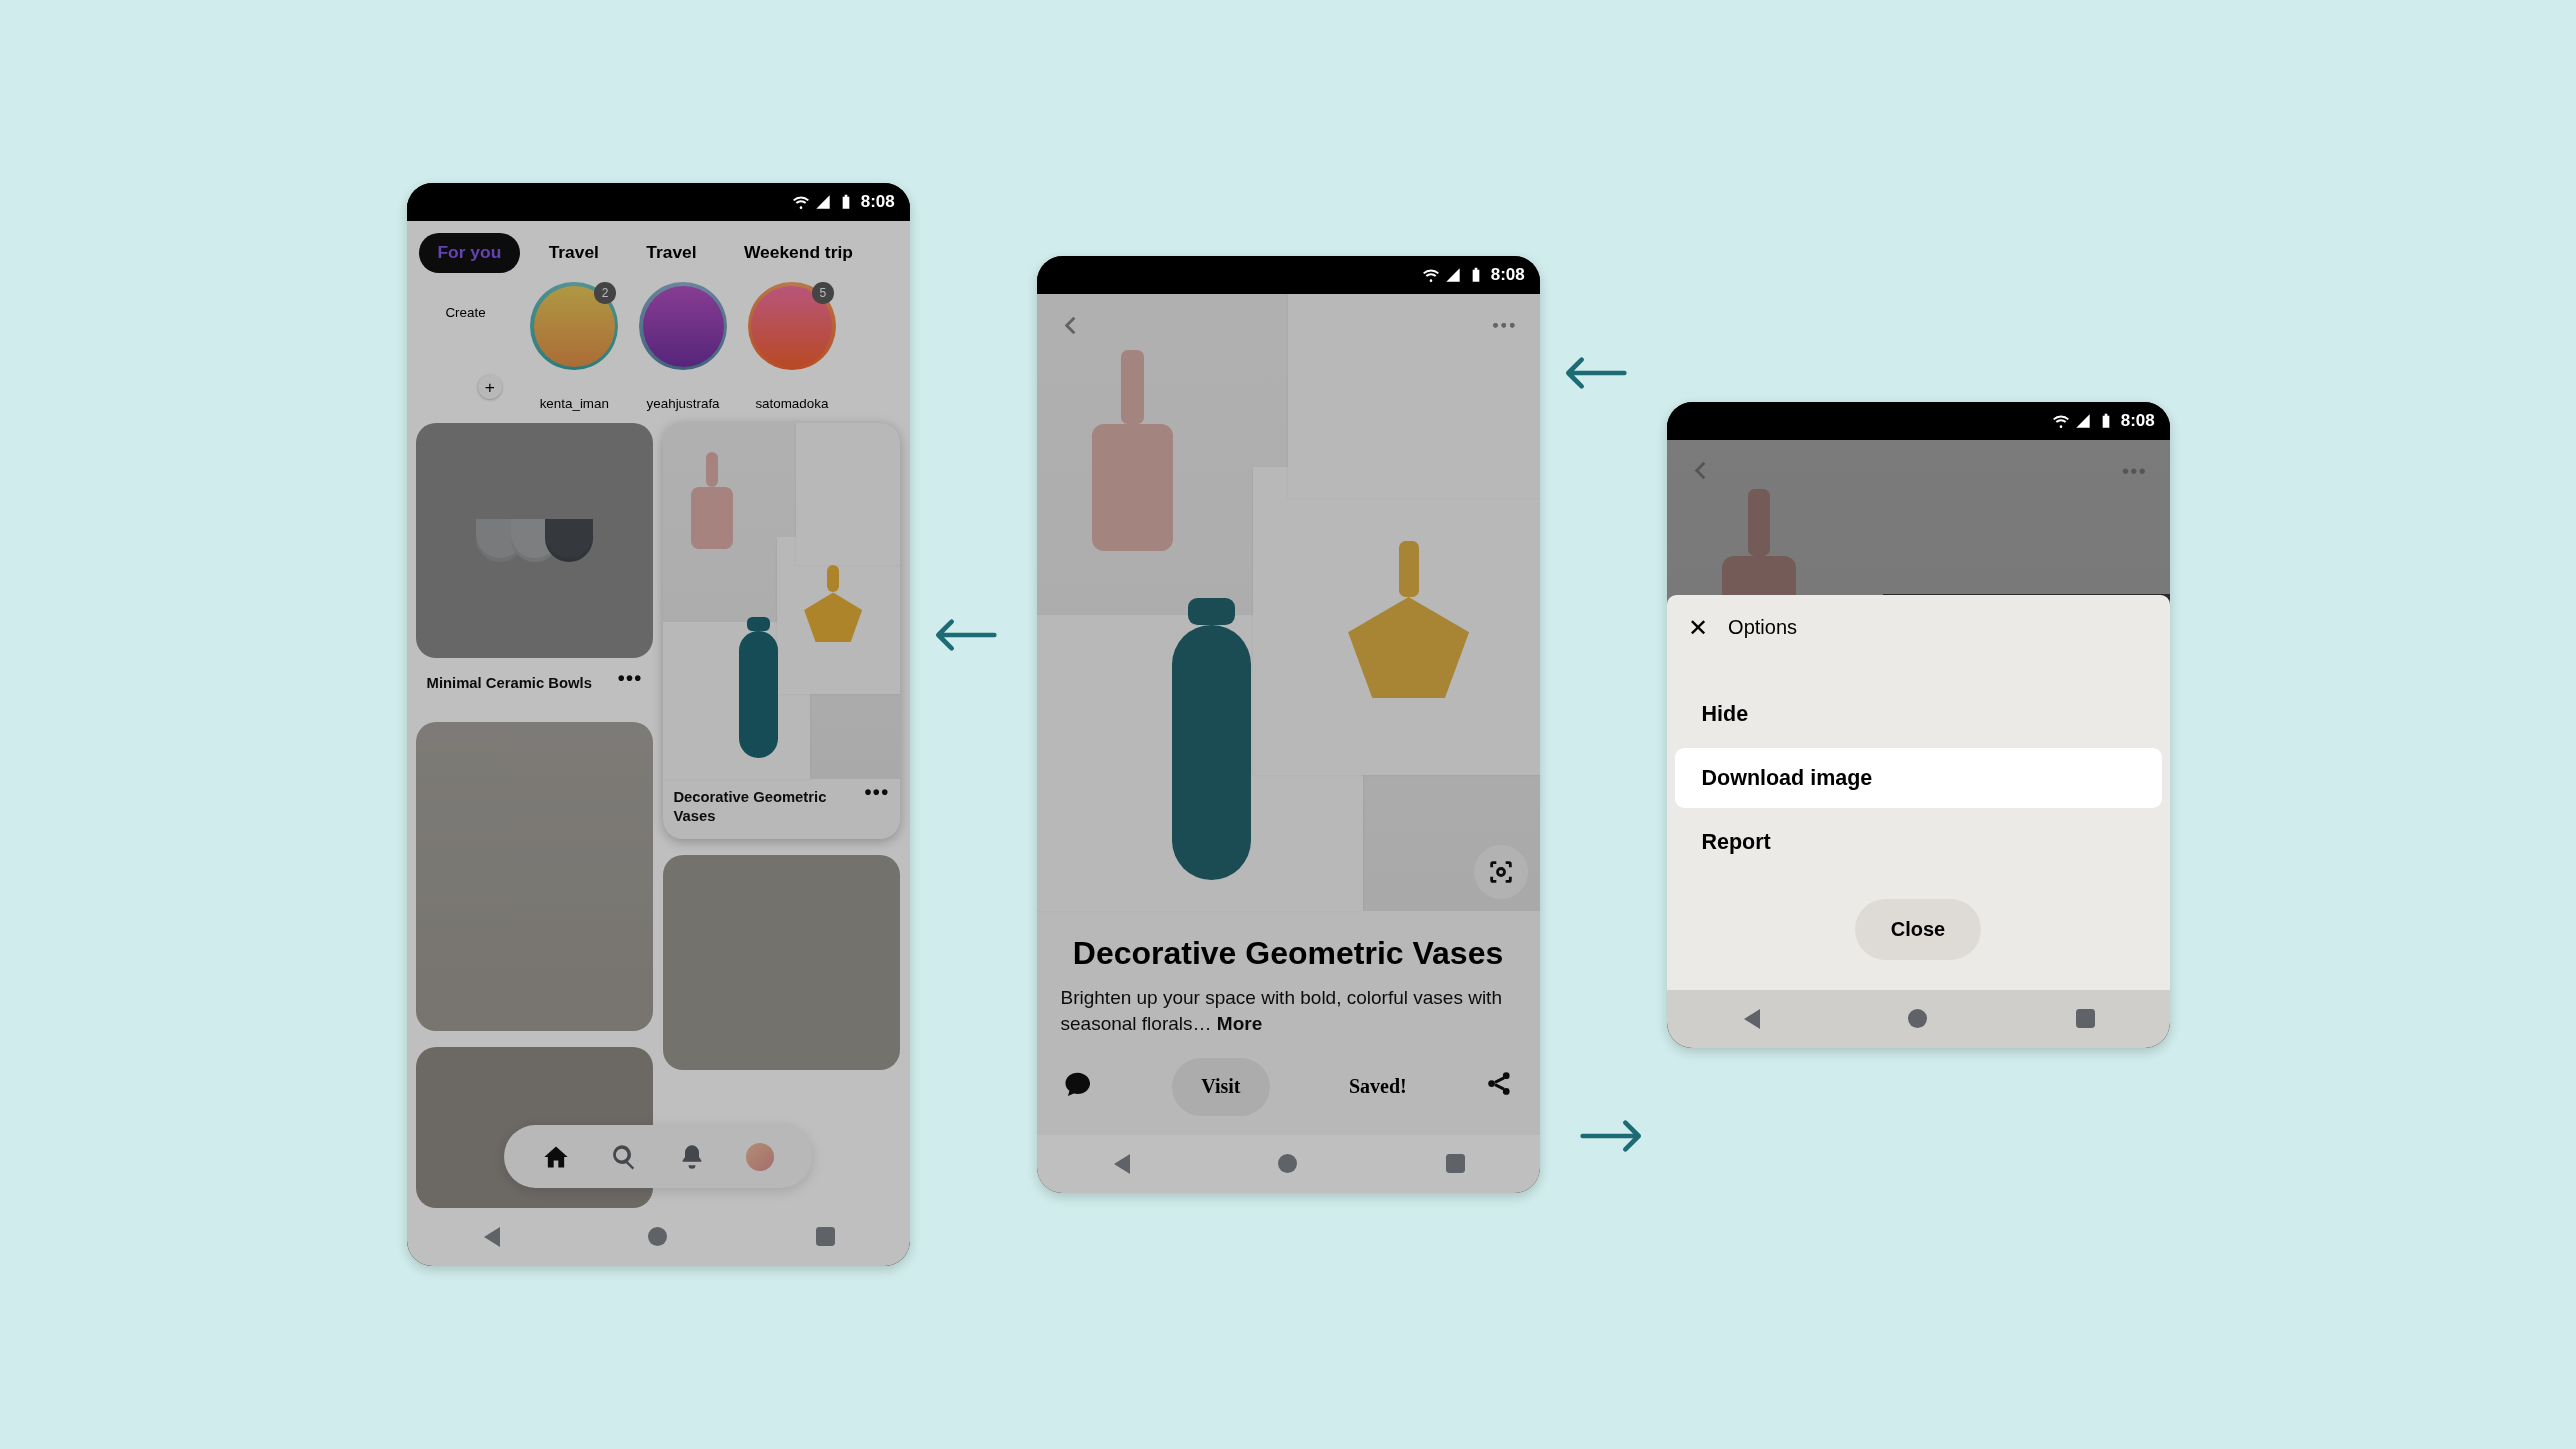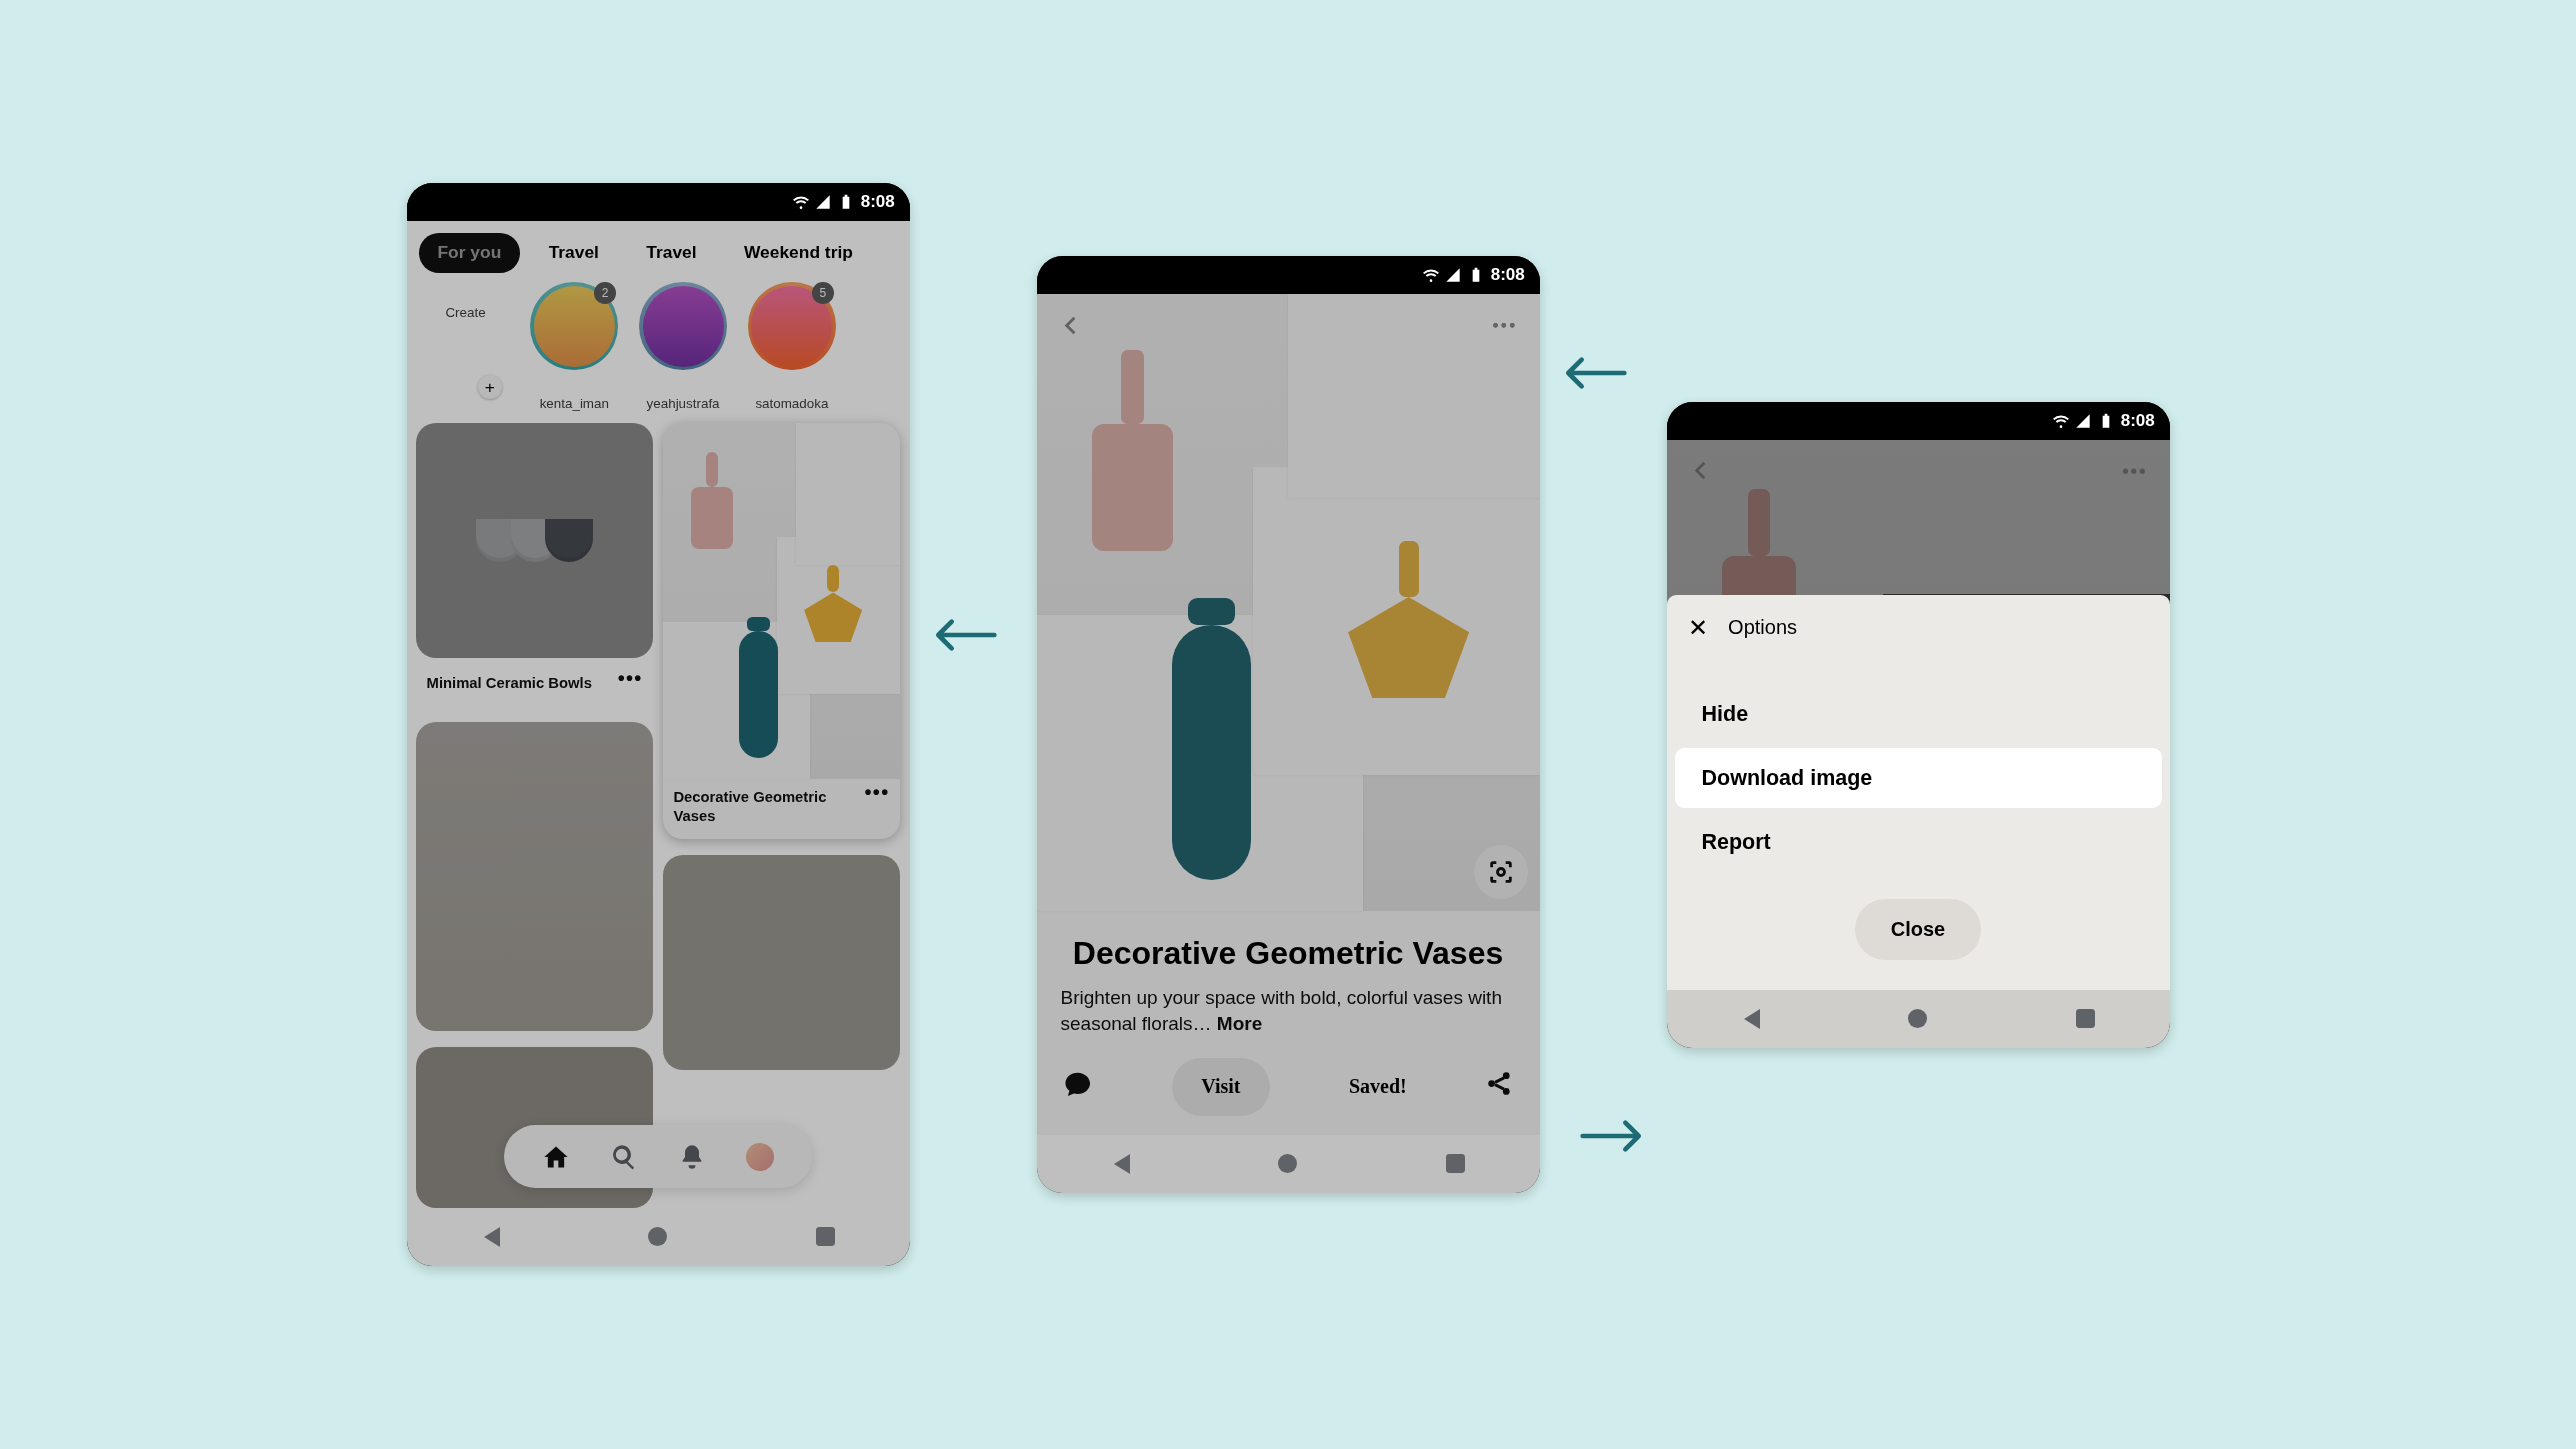--- a/index.html
+++ b/index.html
@@ -57,26 +57,26 @@
   }
   .nav-tri { width:0;height:0;border-top:10.7px solid transparent;border-bottom:10.7px solid transparent;border-right:16px solid #5f6368;}
   .nav-circ { width:19px;height:19px;border-radius:50%;background:#5f6368;}
   .nav-sq { width:17.4px;height:17.4px;border-radius:3.4px;background:#5f6368;}
 
   .screen { background:#fff; flex:1; position:relative; overflow:hidden; }
 
   
   .tabs { display:flex; gap:9.4px; padding:12px 12px 5.4px; align-items:center;}
   .tab { font-size:17.4px; font-weight:600; padding:9.4px 19px; border-radius:27px; white-space:nowrap;}
-  .tab.active { background:#111; color:#a3a3a3;}
+  .tab.active { background:#111; color:#8b5cf6;}
   .stories { display:flex; gap:14.8px; padding:4px 12px 2.7px;}
   .story { width:94px; text-align:center; font-size:13.4px; position:relative;}
   .story .av { width:81px;height:81px;border-radius:50%;margin:0 auto; background:linear-gradient(135deg,#f7c59f,#f2b5d4);}
   .story .ring{ padding:3.4px;border-radius:50%;display:inline-block;}
-  .story .name{ margin-top:23px; color:#404040;}
+  .story .name{ margin-top:23px; color:#000000;}
   .badge { position:absolute; top:0; right:5.4px; background:#5f5f5f;color:#fff;border-radius:50%;width:21.5px;height:21.5px;font-size:12px;display:flex;align-items:center;justify-content:center;}
   .plus { position:absolute; bottom:12px; right:10.7px; background:#fff;border-radius:50%;width:24px;height:24px;display:flex;align-items:center;justify-content:center;font-size:17.4px;box-shadow:0 0.7px 2.7px rgba(0,0,0,.3);}
   .grid { display:flex; gap:9.4px; padding:9.4px 9.4px 0;}
   .col { flex:1; display:flex; flex-direction:column; gap:16px;}
   .card { border-radius:20px; overflow:hidden; background:#e3e0db;}
   .card .img { width:100%; }
   .card-label { font-size:14.8px; font-weight:600; padding:9.4px 10.7px 13.4px; color:#111; display:flex; justify-content:space-between; align-items:flex-start; line-height:1.25;}
   .dots { font-size:20px; letter-spacing:1.3px; line-height:0.4; color:#111;}
   .card.highlight { background:#fff; box-shadow:0 2.7px 12px rgba(0,0,0,.25);}
   .bottom-pill {

